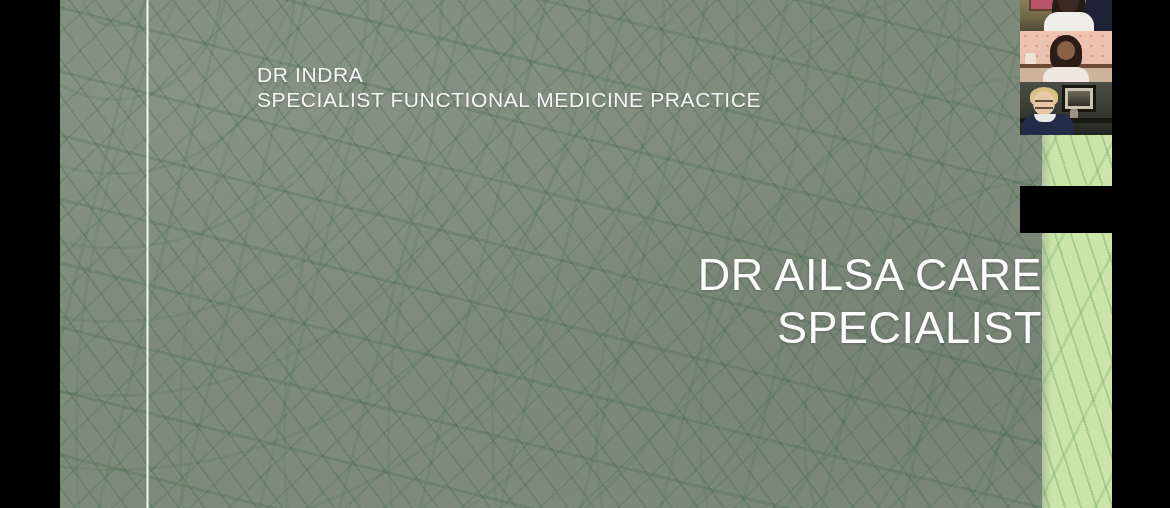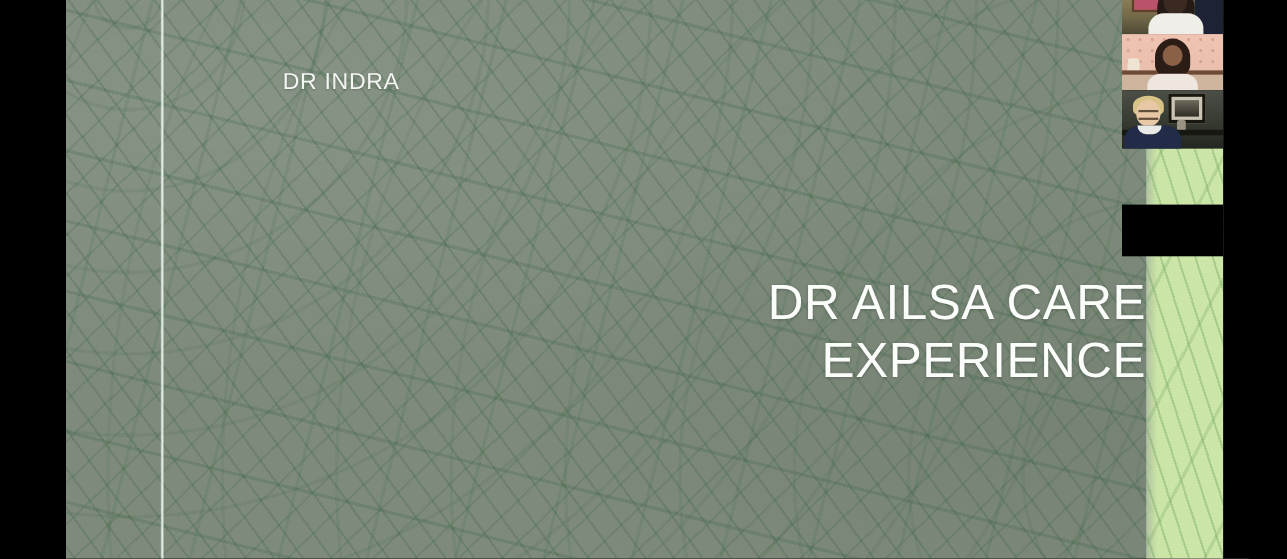--- a/index.html
+++ b/index.html
@@ -25,21 +25,20 @@
 
   
   #slide {
     position: absolute;
     left: 60px;
     top: 0px;
     width: 1052px;
     height: 508px;
     background: #7e8b7b;
     overflow: hidden;
-    padding-left: 23px;
   }
 
   
   .leaf-layer {
     position: absolute;
     inset: -30%;
     pointer-events: none;
   }
   .leaf-a {
     background:
@@ -325,25 +324,26 @@
     <div class="leaf-layer leaf-e"></div>
 
     <div id="slide-rule"></div>
 
     <div id="green-band">
       <div class="band-lines"></div>
     </div>
 
     <div id="presenter-block">
       <div id="presenter-name">DR INDRA</div>
+      <div id="presenter-role">SPECIALIST FUNCTIONAL MEDICINE PRACTICE</div>
     </div>
 
     <div id="slide-title">
       <span class="tline">DR AILSA CARE</span>
-      <span class="tline">EXPERIENCE</span>
+      <span class="tline">SPECIALIST</span>
     </div>
   </div>
 
   <div id="filmstrip">
 
     <div class="tile" id="tile-1">
       <div class="scene">
         <div class="wall"></div>
         <div class="frame"></div>
         <div class="panel-dark"></div>

